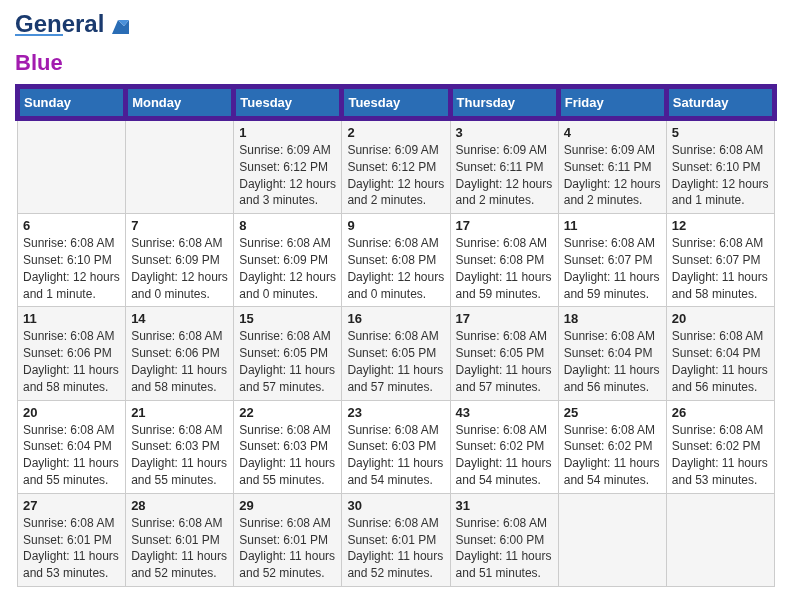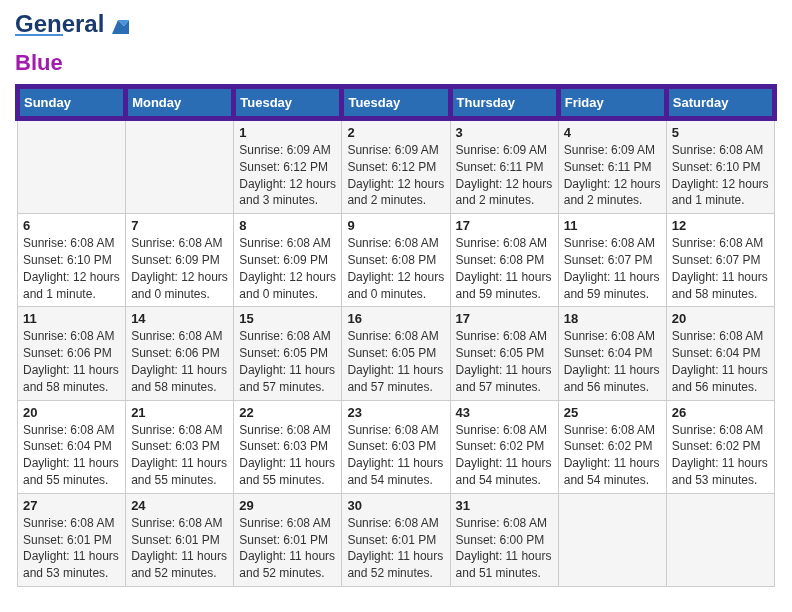--- a/index.html
+++ b/index.html
@@ -300,21 +300,21 @@
       </tr>
       <tr>
         <td>
           <span class="day-number">27</span>
           <div class="day-info" style="white-space: pre-line;">Sunrise: 6:08 AM
 Sunset: 6:01 PM
 Daylight: 11 hours
 and 53 minutes.</div>
         </td>
         <td>
-          <span class="day-number">24</span>
+          <span class="day-number">28</span>
           <div class="day-info" style="white-space: pre-line;">Sunrise: 6:08 AM
 Sunset: 6:01 PM
 Daylight: 11 hours
 and 52 minutes.</div>
         </td>
         <td>
           <span class="day-number">29</span>
           <div class="day-info" style="white-space: pre-line;">Sunrise: 6:08 AM
 Sunset: 6:01 PM
 Daylight: 11 hours

